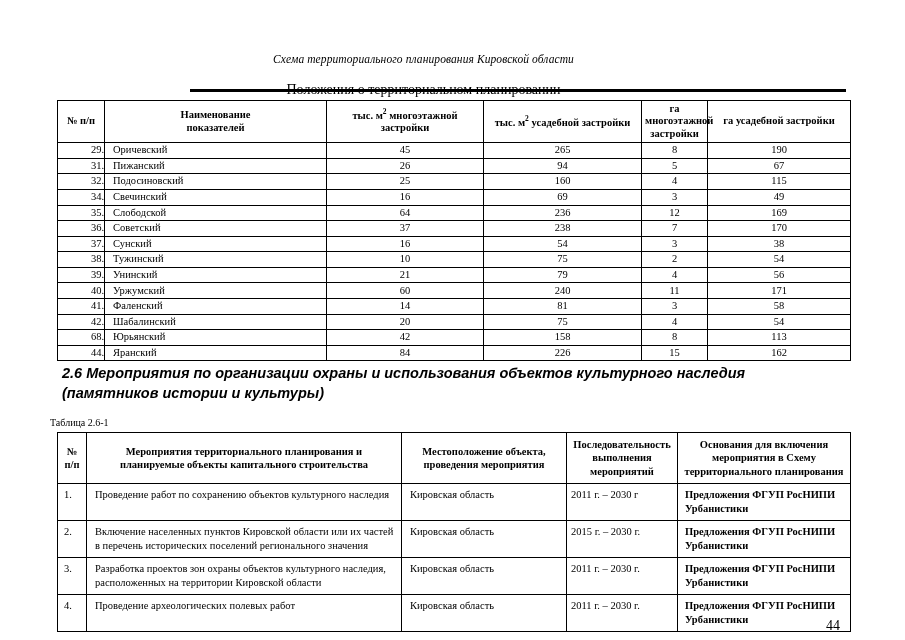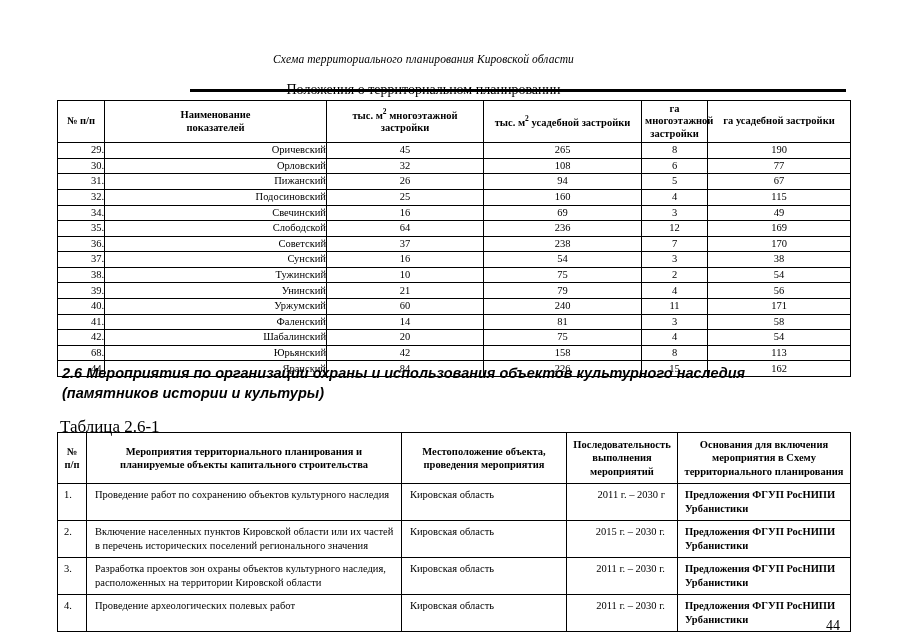--- a/index.html
+++ b/index.html
@@ -79,22 +79,22 @@
     font-size: 10.5px;
   }
   #table-indicators td {
     height: 14.6px;
   }
   #table-indicators td.c-num {
     text-align: right;
     padding-left: 5px;
   }
   #table-indicators td.c-name {
-    text-align: right;
-    padding-left: 0;
+    text-align: left;
+    padding-left: 8px;
   }
   #table-indicators td.c-val {
     text-align: center;
   }
   .sup { font-size: 7.5px; vertical-align: super; }
 
   
   .section-heading {
     position: absolute;
     left: 62px;
@@ -102,23 +102,23 @@
     width: 790px;
     font-family: "Liberation Sans", "DejaVu Sans", sans-serif;
     font-weight: bold;
     font-style: italic;
     font-size: 14.5px;
     line-height: 1.35;
   }
 
   .table-caption {
     position: absolute;
-    left: 60px;
+    left: 50px;
     top: 417px;
-    font-size: 17px;
+    font-size: 10px;
   }
 
   
   #table-measures {
     left: 57px;
     top: 432px;
     width: 793px;
   }
   #table-measures th {
     font-weight: bold;
@@ -137,21 +137,21 @@
   #table-measures td.m-no {
     text-align: left;
     padding-left: 6px;
     vertical-align: top;
   }
   #table-measures td.m-place,
   #table-measures td.m-period {
     vertical-align: top;
   }
   #table-measures td.m-period {
-    text-align: right;
+    text-align: left;
     padding-left: 4px;
     padding-right: 12px;
   }
   #table-measures td.m-basis {
     font-weight: bold;
     vertical-align: middle;
     padding-left: 7px;
   }
 
   
@@ -202,28 +202,20 @@
     <tbody id="indicators-body">
         <tr>
           <td class="c-num">29.</td>
           <td class="c-name">Оричевский</td>
           <td class="c-val">45</td>
           <td class="c-val">265</td>
           <td class="c-val">8</td>
           <td class="c-val">190</td>
         </tr>
         <tr>
-          <td class="c-num">30.</td>
-          <td class="c-name">Орловский</td>
-          <td class="c-val">32</td>
-          <td class="c-val">108</td>
-          <td class="c-val">6</td>
-          <td class="c-val">77</td>
-        </tr>
-        <tr>
           <td class="c-num">31.</td>
           <td class="c-name">Пижанский</td>
           <td class="c-val">26</td>
           <td class="c-val">94</td>
           <td class="c-val">5</td>
           <td class="c-val">67</td>
         </tr>
         <tr>
           <td class="c-num">32.</td>
           <td class="c-name">Подосиновский</td>

